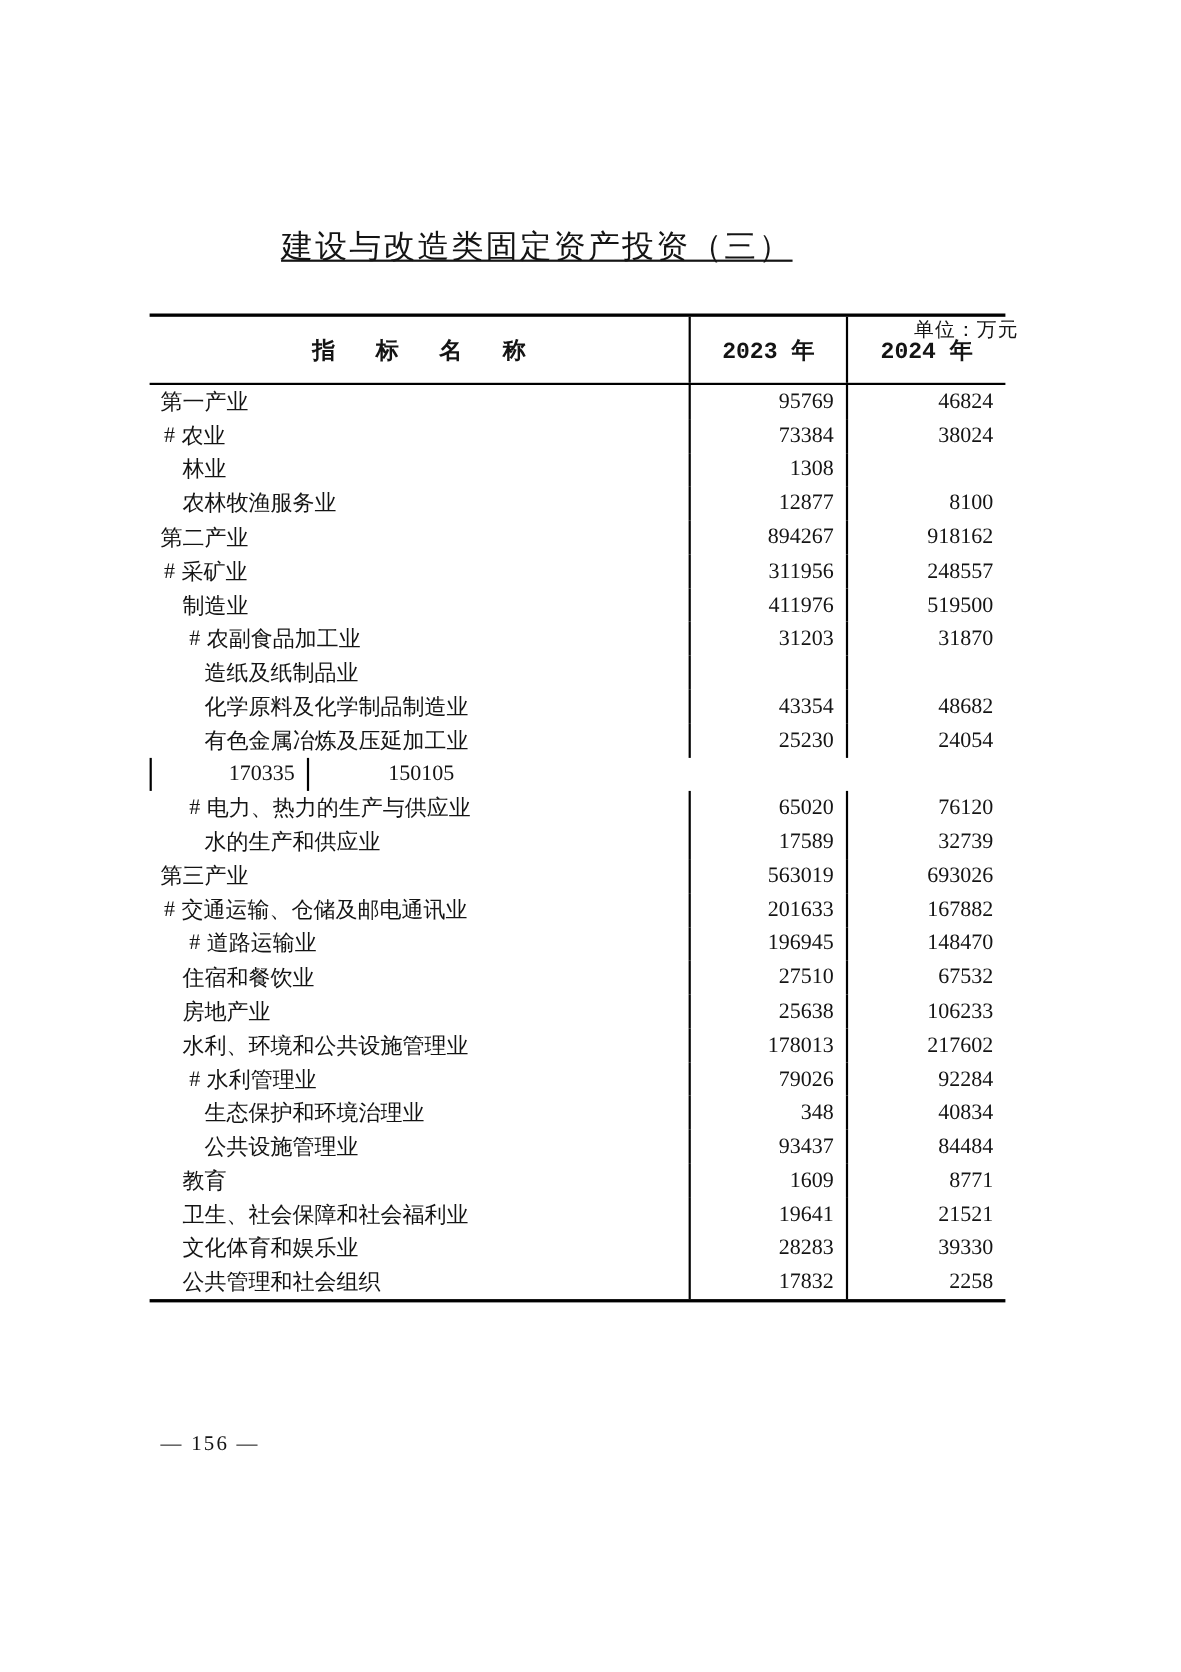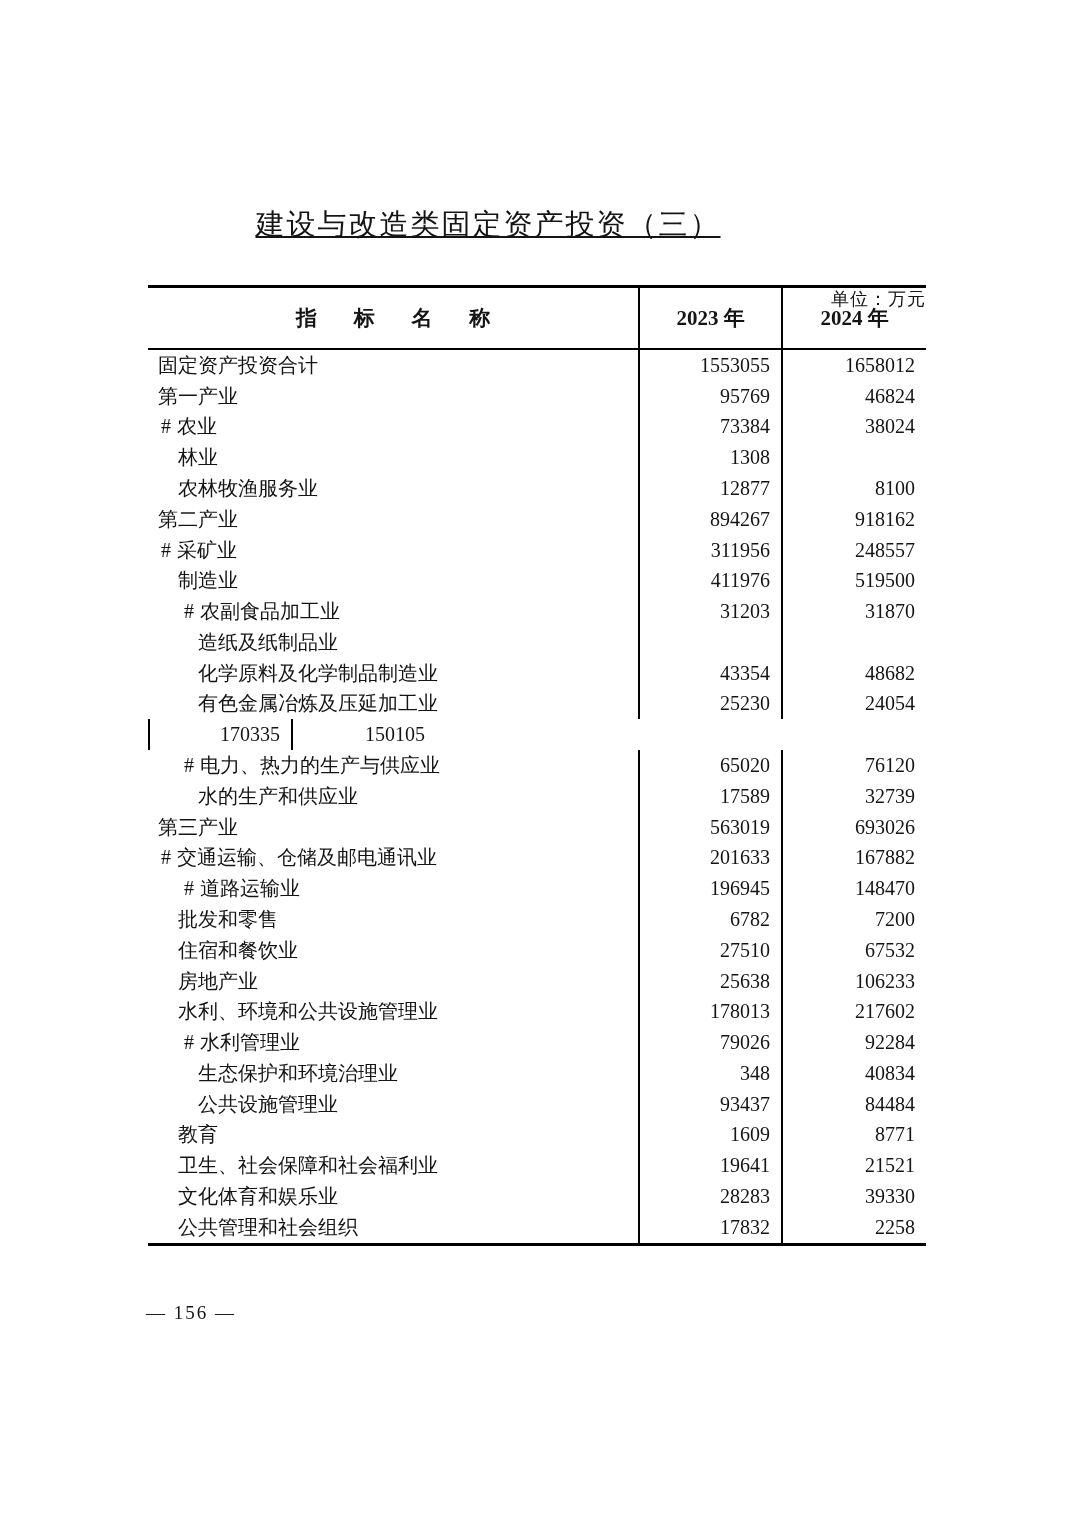--- a/index.html
+++ b/index.html
@@ -25,38 +25,38 @@
     position: absolute;
     top: 251px; left: 148px;
     width: 778px;
     text-align: right;
     font-size: 18px;
     letter-spacing: 1px;
     margin-top: 36px;
   }
   .stat-table {
     position: absolute;
-    top: 285px; left: 148px;
+    top: 285px; left: 136px;
     width: 778px;
     border-top: 3px solid #000;
     border-bottom: 3px solid #000;
   }
   .thead {
     display: flex;
     height: 62px;
     border-bottom: 2px solid #000;
     font-weight: bold;
     font-size: 21px;
   }
   .cell { display: flex; align-items: center; }
   .col-label { width: 490px; }
   .col-y1 { width: 143px; border-left: 2px solid #000; }
   .col-y2 { width: 145px; border-left: 2px solid #000; text-align: center; }
   .thead .col-label { justify-content: center; }
-  .thead .col-y1, .thead .col-y2 { justify-content: center; }
+  .thead .col-y1, .thead .col-y2 { justify-content: center; font-family: Liberation Mono, monospace; }
   .spread {
     letter-spacing: 1.75em;
     margin-right: -1.75em;
     white-space: nowrap;
   }
   .trow {
     display: flex;
     height: 30.79px;
     font-size: 20px;
   }
@@ -90,28 +90,20 @@
 
 <div class="stat-table">
   <div class="thead">
     <div class="cell col-label">
       <span class="spread">指标名称</span>
     </div>
     <div class="cell col-y1">2023 年</div>
     <div class="cell col-y2">2024 年</div>
   </div>
   <div class="tbody" id="tbody">
-  <div class="trow">
-    <div class="cell col-label label-cell indent-0">
-      <span class="prefix"></span>
-      <span class="lbl">固定资产投资合计</span>
-    </div>
-    <div class="cell col-y1 num">1553055</div>
-    <div class="cell col-y2 num">1658012</div>
-  </div>
 
   <div class="trow">
     <div class="cell col-label label-cell indent-0">
       <span class="prefix"></span>
       <span class="lbl">第一产业</span>
     </div>
     <div class="cell col-y1 num">95769</div>
     <div class="cell col-y2 num">46824</div>
   </div>
 
@@ -248,28 +240,20 @@
 
   <div class="trow">
     <div class="cell col-label label-cell indent-1 hashed">
       <span class="prefix">#</span>
       <span class="lbl">道路运输业</span>
     </div>
     <div class="cell col-y1 num">196945</div>
     <div class="cell col-y2 num">148470</div>
   </div>
 
-  <div class="trow">
-    <div class="cell col-label label-cell indent-1">
-      <span class="prefix"></span>
-      <span class="lbl">批发和零售</span>
-    </div>
-    <div class="cell col-y1 num">6782</div>
-    <div class="cell col-y2 num">7200</div>
-  </div>
 
   <div class="trow">
     <div class="cell col-label label-cell indent-1">
       <span class="prefix"></span>
       <span class="lbl">住宿和餐饮业</span>
     </div>
     <div class="cell col-y1 num">27510</div>
     <div class="cell col-y2 num">67532</div>
   </div>
 

